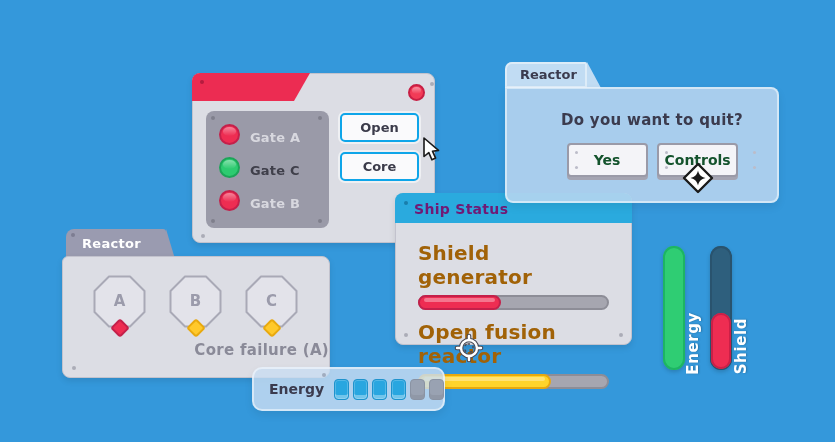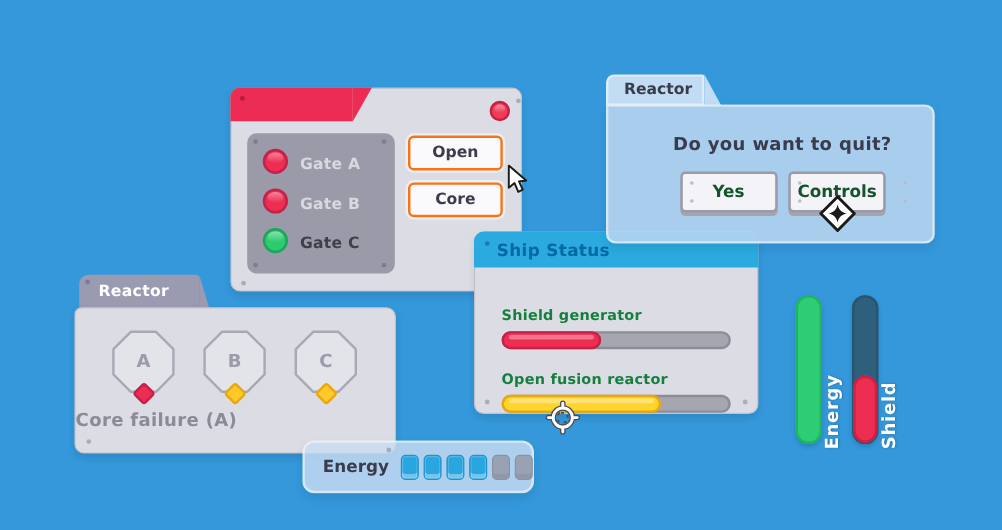--- a/index.html
+++ b/index.html
@@ -25,31 +25,31 @@
   .led::after{content:"";position:absolute;left:2px;right:2px;top:1px;height:55%;border-radius:50%;
     background:linear-gradient(rgba(255,255,255,0.45),rgba(255,255,255,0));}
   .gatebox{position:absolute;left:13px;top:37px;width:123px;height:117px;background:#9a9aa8;
     border-radius:8px;padding:13px 0 0 13px;box-sizing:border-box;}
   .gate-row{display:flex;align-items:flex-end;margin-bottom:12px;}
   .gate-light{width:21px;height:21px;border-radius:50%;border:2.5px solid;box-sizing:border-box;position:relative;flex:none;}
   .gate-light::after{content:"";position:absolute;left:2px;right:2px;top:1px;height:50%;border-radius:50%;
     background:linear-gradient(rgba(255,255,255,0.42),rgba(255,255,255,0));}
   .gate-label{margin-left:10px;font-size:13px;letter-spacing:0.2px;}
   .ctl-btn{position:absolute;left:147px;width:79px;height:29px;background:#fafafc;
-    border:2px solid #f97316;border-radius:5px;font:inherit;font-size:13px;color:#3b3b4a;
+    border:2px solid #0ea5e9;border-radius:5px;font:inherit;font-size:13px;color:#3b3b4a;
     box-sizing:border-box;cursor:pointer;box-shadow:0 0 0 2px rgba(255,255,255,0.55);}
   .ctl-btn.open{top:39px;} .ctl-btn.close{top:78px;}
 
   
   .ship{left:395px;top:193px;width:237px;height:152px;}
   .ship-header{position:absolute;left:-1px;top:-1px;right:-1px;height:30px;background:#2aaade;
     border-radius:8px 8px 0 0;}
-  .ship-title{position:absolute;left:18px;top:0;line-height:30px;font-size:14px;color:#0369a1;letter-spacing:0.3px;}
+  .ship-title{position:absolute;left:18px;top:0;line-height:30px;font-size:14px;color:#701a75;letter-spacing:0.3px;}
   .ship-body{position:absolute;left:22px;top:44px;right:24px;}
-  .bar-label{font-size:12px;color:#15803d;letter-spacing:0.2px;margin:18px 0 6px 0;}
+  .bar-label{font-size:20px;color:#a16207;letter-spacing:0.2px;margin:3px 0 6px 0;}
   .bar-track{position:relative;width:191px;height:15px;background:#a6a6b0;border:2px solid #8d8d97;
     border-radius:9px;box-sizing:border-box;margin-bottom:10px;}
   .bar-fill{position:absolute;left:-2px;top:-2px;height:15px;border:2px solid;border-radius:9px;box-sizing:border-box;}
   .bar-fill::after{content:"";position:absolute;left:4px;right:4px;top:1px;height:4px;border-radius:3px;
     background:rgba(255,255,255,0.35);}
 
   
   .q-tab{position:absolute;left:505px;top:62px;width:82px;height:26px;
     background:rgba(213,229,246,0.88);border-radius:7px 2px 0 0;
     box-shadow:inset 0 0 0 2px rgba(255,255,255,0.45);}
@@ -74,21 +74,21 @@
     border-bottom:30px solid #9a9bb0;border-right:9px solid transparent;}
   .r-tab-label{position:absolute;left:16px;top:0;line-height:29px;font-size:13px;color:#fff;letter-spacing:0.3px;}
   .reactor{left:62px;top:256px;width:268px;height:122px;border-radius:6px 8px 8px 8px;}
   .octagon{position:absolute;top:18px;width:53px;height:53px;}
   .octagon .core-letter{position:absolute;left:0;top:0;width:100%;line-height:53px;
     text-align:center;font-size:15px;color:#9b9bab;}
   .oct-a{left:30px;} .oct-b{left:106px;} .oct-c{left:182px;}
   .diamond{position:absolute;top:64px;width:14px;height:14px;border:2px solid;border-radius:3px;
     box-sizing:border-box;transform:rotate(45deg);}
   .dia-a{left:50px;} .dia-b{left:126px;} .dia-c{left:202px;}
-  .r-message{position:absolute;left:0;top:84px;width:100%;text-align:left;
+  .r-message{position:absolute;left:0;top:84px;width:100%;text-align:right;
     font-size:15px;color:#8a8a98;letter-spacing:0.3px;}
 
   
   .energy-panel{position:absolute;left:252px;top:367px;width:193px;height:44px;
     background:rgba(201,221,242,0.82);border:2px solid rgba(255,255,255,0.5);
     border-radius:10px;box-sizing:border-box;display:flex;align-items:center;
     padding:0 8px 0 15px;box-shadow:0 4px 8px rgba(0,0,0,0.08);}
   .energy-label{font-size:14px;color:#3b3b4e;margin-right:10px;}
   .energy-cells{display:flex;gap:4px;}
   .energy-cell{width:15px;height:21px;border-radius:4px;background:#99a2b2;
@@ -132,26 +132,26 @@
     <div class="gatebox">
       <span class="screw" style="left:5px;top:5px;background:#7f7f8c;"></span>
       <span class="screw" style="right:7px;top:5px;background:#7f7f8c;"></span>
       <span class="screw" style="left:5px;bottom:5px;background:#7f7f8c;"></span>
       <span class="screw" style="right:7px;bottom:5px;background:#7f7f8c;"></span>
       <div class="gate-row">
         <span class="gate-light" style="background: rgb(238, 45, 82); border-color: rgb(196, 32, 74);"></span>
         <span class="gate-label" style="color: rgb(216, 216, 223);">Gate A</span>
       </div>
       <div class="gate-row">
+        <span class="gate-light" style="background: rgb(45, 203, 112); border-color: rgb(28, 165, 88);"></span>
+        <span class="gate-label" style="color: rgb(63, 63, 74);">Gate C</span>
+      </div>
+      <div class="gate-row">
         <span class="gate-light" style="background: rgb(238, 45, 82); border-color: rgb(196, 32, 74);"></span>
         <span class="gate-label" style="color: rgb(216, 216, 223);">Gate B</span>
-      </div>
-      <div class="gate-row">
-        <span class="gate-light" style="background: rgb(45, 203, 112); border-color: rgb(28, 165, 88);"></span>
-        <span class="gate-label" style="color: rgb(63, 63, 74);">Gate C</span>
       </div>
     </div>
 
     <button class="ctl-btn open">Open</button>
     <button class="ctl-btn close">Core</button>
   </div>
 
   <div class="r-tab">
     <span class="screw" style="left:5px;top:4px;background:#7d7d92;"></span>
     <span class="r-tab-label">Reactor core</span>

